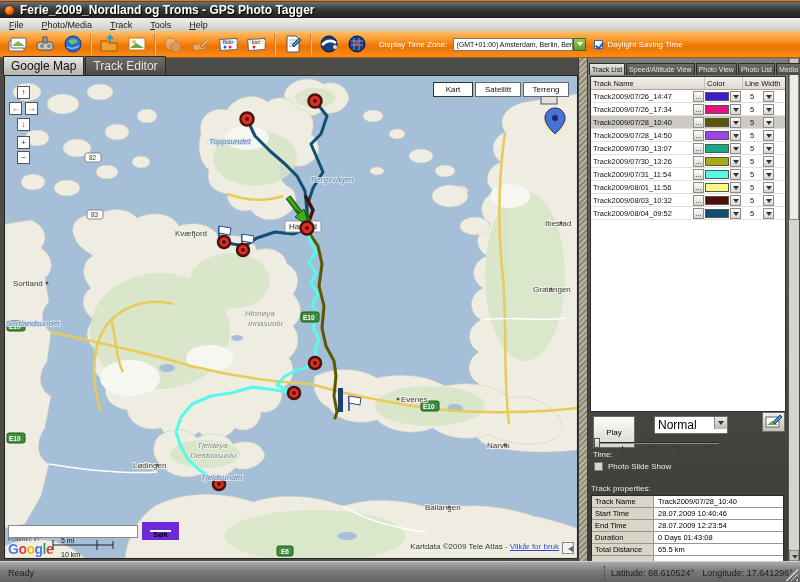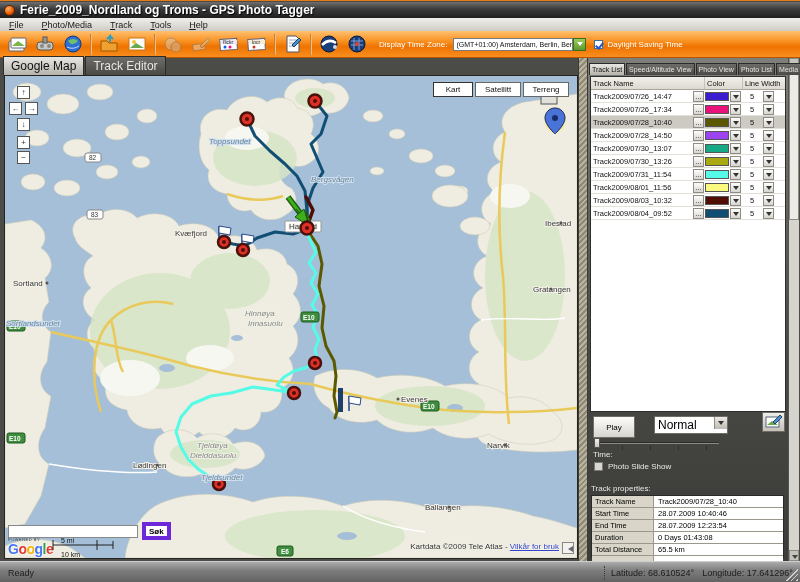--- a/index.html
+++ b/index.html
@@ -35,21 +35,21 @@
   .tab{font-size:12px;padding:2px 7px 2px;border:1px solid #2b2b29;border-bottom:none;margin-right:1px;white-space:nowrap;}
   .tab.on{background:linear-gradient(#E9E7E2,#B6B3AC);color:#111;}
   .tab.off{background:linear-gradient(#6E6D68,#4A4946);color:#E6E6E2;}
 
   
   #mapbox{left:4px;top:74px;width:574px;height:484px;border:1px solid #26261f;background:#A5BFD8;overflow:hidden;}
   .mapbtn{position:absolute;width:13px;height:13px;background:#fff;border:1px solid #555;color:#333;font-size:8px;line-height:11px;text-align:center;padding:0;}
   .mtbtn{position:absolute;height:15px;background:#fff;border:1px solid #676767;font-size:8px;color:#111;text-align:center;line-height:13px;padding:0 2px;}
   .mtbtn.sel{font-weight:normal;border:1px solid #333;}
   #searchinput{position:absolute;left:3px;top:449px;width:130px;height:13px;border:1px solid #888;background:#fff;font-size:8px;padding:0 2px;}
-  #searchbtn{position:absolute;left:137px;top:446px;height:18px;background:#fff;border:4px solid #6d28d9;font-size:8px;font-weight:bold;padding:0 3px;}
+  #searchbtn{position:absolute;left:137px;top:446px;height:18px;background:#fff;border:8px solid #6d28d9;font-size:8px;font-weight:bold;padding:0 3px;}
   #glogo{position:absolute;left:3px;top:462px;line-height:1;}
   #poweredby{font-size:4px;color:#333;letter-spacing:.5px;}
   #gword{font-size:14px;font-weight:bold;letter-spacing:-.5px;text-shadow:0 0 2px #fff,0 0 2px #fff;}
   .gl0{color:#4476F2}.gl1{color:#E4382E}.gl2{color:#F4B400}.gl3{color:#4476F2}.gl4{color:#2BA24C}.gl5{color:#E4382E}
   #scalebar{position:absolute;left:46px;top:460px;}
   #attrib{position:absolute;right:18px;top:466px;font-size:8px;color:#333;text-shadow:0 0 2px #fff;white-space:nowrap;}
   #attrib a{color:#3344cc;}
   #attribbtn{position:absolute;right:3px;top:466px;width:12px;height:12px;background:#f4f2ee;border:1px solid #888;}
   #attribbtn:after{content:"";position:absolute;left:2px;top:3px;border:3px solid transparent;border-right:5px solid #667;}
 
@@ -76,21 +76,21 @@
   .trow{display:flex;height:13px;border-bottom:1px solid #e3e0da;align-items:center;}
   .trow.sel{background:#CDC9C3;}
   .tname{width:102px;padding-left:2px;overflow:hidden;white-space:nowrap;}
   .tdots{width:11px;height:11px;background:linear-gradient(#fdfdfc,#d8d5cf);border:1px solid #8f8c86;font-size:7px;line-height:7px;padding:0;text-align:center;}
   .tswatch{width:24px;height:9px;border:1px solid #555;margin:0 1px;}
   .tdrop{width:11px;height:11px;background:linear-gradient(#fdfdfc,#d8d5cf);border:1px solid #8f8c86;position:relative;padding:0;}
   .tdrop:after{content:"";position:absolute;left:2px;top:3px;border:3px solid transparent;border-top:4px solid #333;}
   .twidth{width:22px;text-align:center;}
 
   
-  #playbtn{position:absolute;left:5px;top:358px;width:42px;height:22px;background:linear-gradient(#FDFDFC,#D8D5CF);border:1px solid #6f6c66;font-size:8px;padding:0;}
+  #playbtn{position:absolute;left:5px;top:358px;width:42px;height:32px;background:linear-gradient(#FDFDFC,#D8D5CF);border:1px solid #6f6c66;font-size:8px;padding:0;}
   #speedsel{position:absolute;left:66px;top:358px;width:74px;height:18px;background:#fff;border:1px solid #6f6c66;font-size:12px;display:flex;align-items:center;padding-left:3px;}
   #speedarrow{position:absolute;right:0;top:0;width:13px;height:12px;background:linear-gradient(#ECEAE5,#BDBAB2);border-left:1px solid #8f8c86;}
   #speedarrow:after{content:"";position:absolute;left:3px;top:4px;border:3px solid transparent;border-top:4px solid #333;}
   #capbtn{position:absolute;left:174px;top:354px;width:23px;height:20px;background:linear-gradient(#EFEDE8,#C4C1BA);border:1px solid #6f6c66;padding:1px;}
   #slider{position:absolute;left:6px;top:380px;width:125px;height:12px;}
   #groove{position:absolute;left:0;top:4px;width:125px;height:2px;background:#2c2c2a;border-bottom:1px solid #8a8a86;}
   #shandle{position:absolute;left:0;top:0;width:6px;height:10px;background:linear-gradient(#F4F2EE,#C9C6BF);border:1px solid #55534f;}
   .tick{position:absolute;top:8px;width:1px;height:4px;background:#2c2c2a;}
   #timelabel{position:absolute;left:5px;top:392px;color:#E8E8E4;font-size:8px;}
   #ssbox{position:absolute;left:6px;top:404px;width:9px;height:9px;background:#D8D6D0;border:1px solid #7a7873;}

